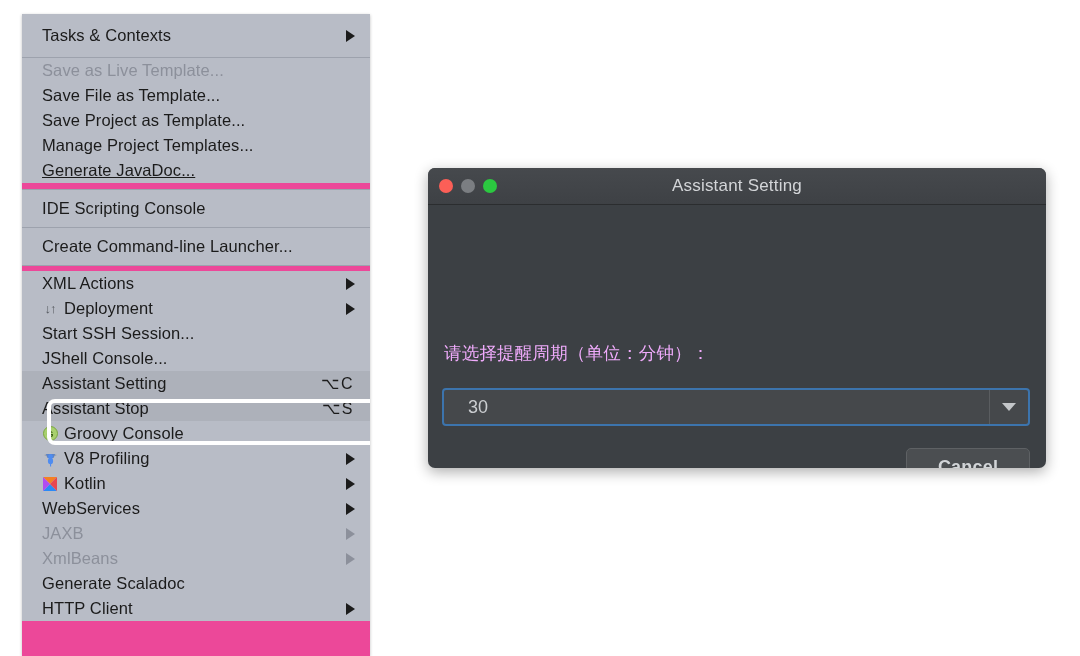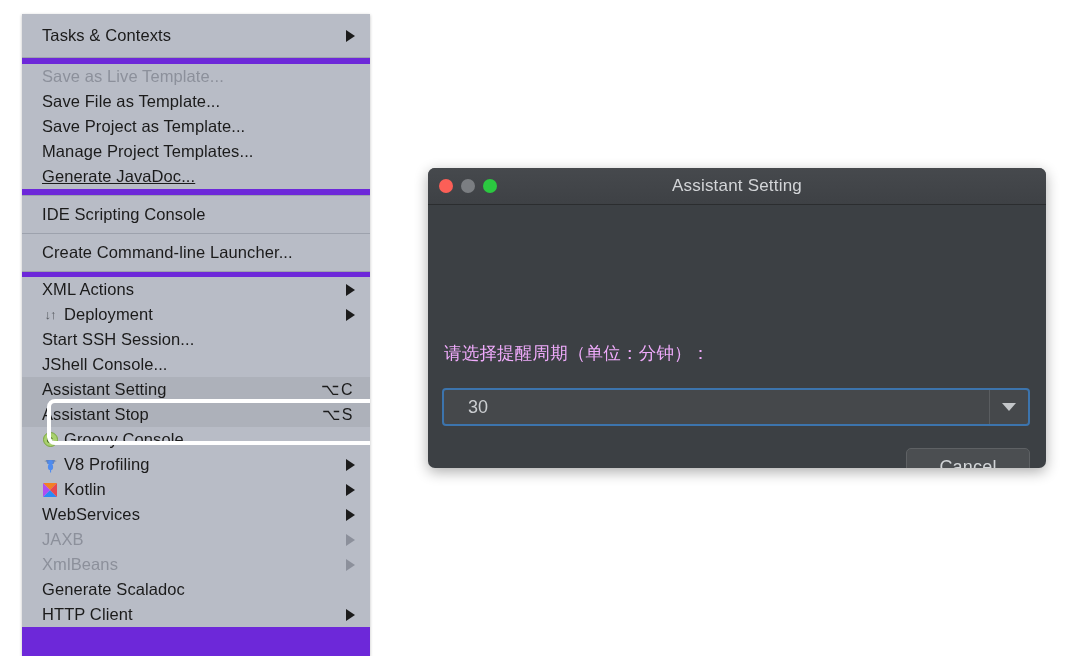--- a/index.html
+++ b/index.html
@@ -20,21 +20,21 @@
     background: #ffffff;
   }
 
   
   #context-menu {
     position: absolute;
     left: 22px;
     top: 14px;
     width: 348px;
     height: 642px;
-    background: #6d28d9;
+    background: #ec4899;
     box-shadow: 0 1px 3px rgba(0,0,0,0.25);
     overflow: hidden;
     box-sizing: border-box;
   }
 
   .menu-section {
     background: #b8bcc6;
   }
 
   .menu-sep {
@@ -238,20 +238,21 @@
     border-right: 7px solid transparent;
     border-top: 8px solid #c3c6c9;
   }
 
   #button-row {
     position: absolute;
     right: 16px;
     top: 243px;
     display: flex;
     gap: 18px;
+    font-weight: bold;
   }
   .btn {
     height: 38px;
     min-width: 124px;
     border-radius: 5px;
     font-size: 18px;
     display: flex;
     align-items: center;
     justify-content: center;
     box-sizing: border-box;
@@ -278,21 +279,21 @@
     <div class="menu-section">
       <div class="menu-item tall">
         <span class="mi-label">Tasks &amp; Contexts</span>
         <span class="mi-spacer"></span>
         <span class="mi-arrow"></span>
       </div>
     </div>
     <div class="menu-sep"></div>
 
     <div class="menu-section">
-      <div class="menu-item disabled" style="margin-top:6px;">
+      <div class="menu-item disabled" style="">
         <span class="mi-label">Save as Live Template...</span>
       </div>
       <div class="menu-item">
         <span class="mi-label">Save File as Template...</span>
       </div>
       <div class="menu-item">
         <span class="mi-label">Save Project as Template...</span>
       </div>
       <div class="menu-item">
         <span class="mi-label">Manage Project Templates...</span>

